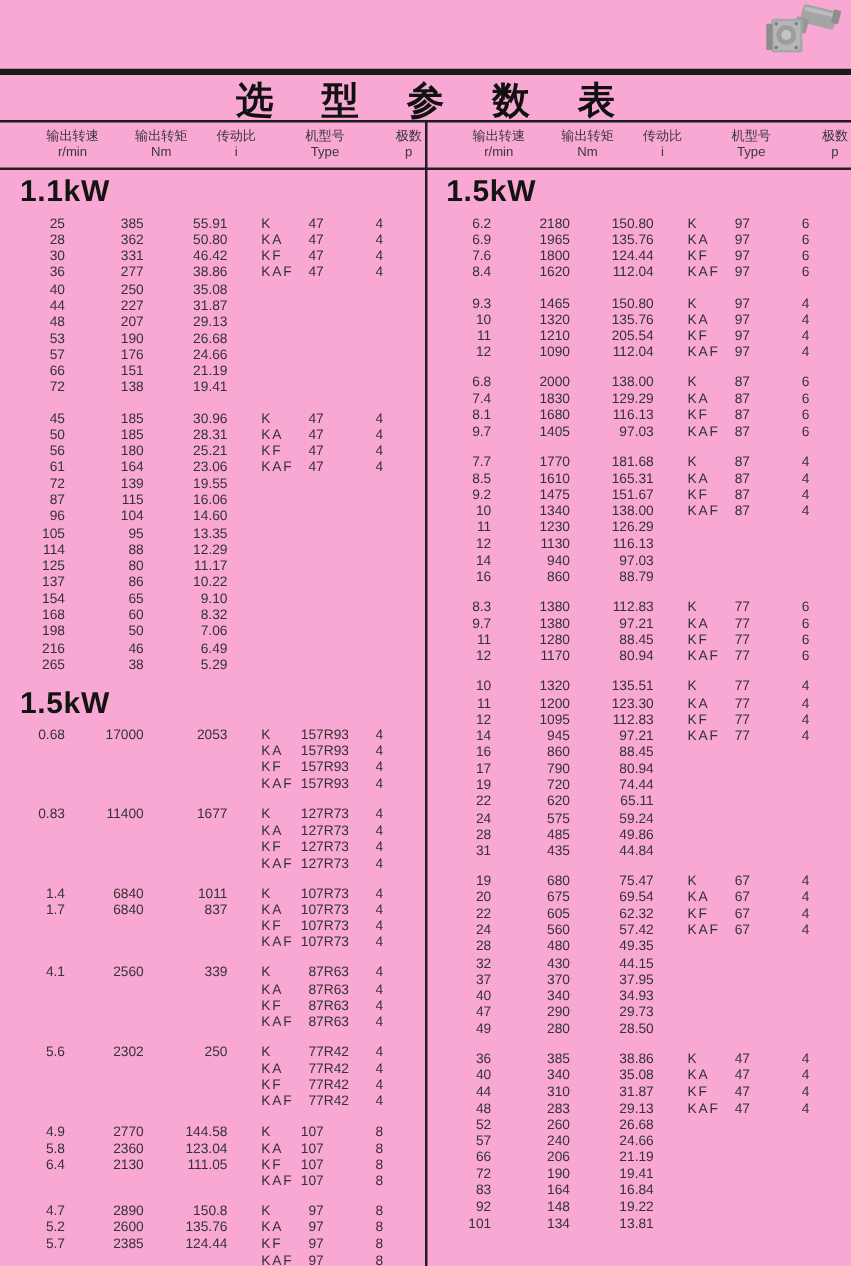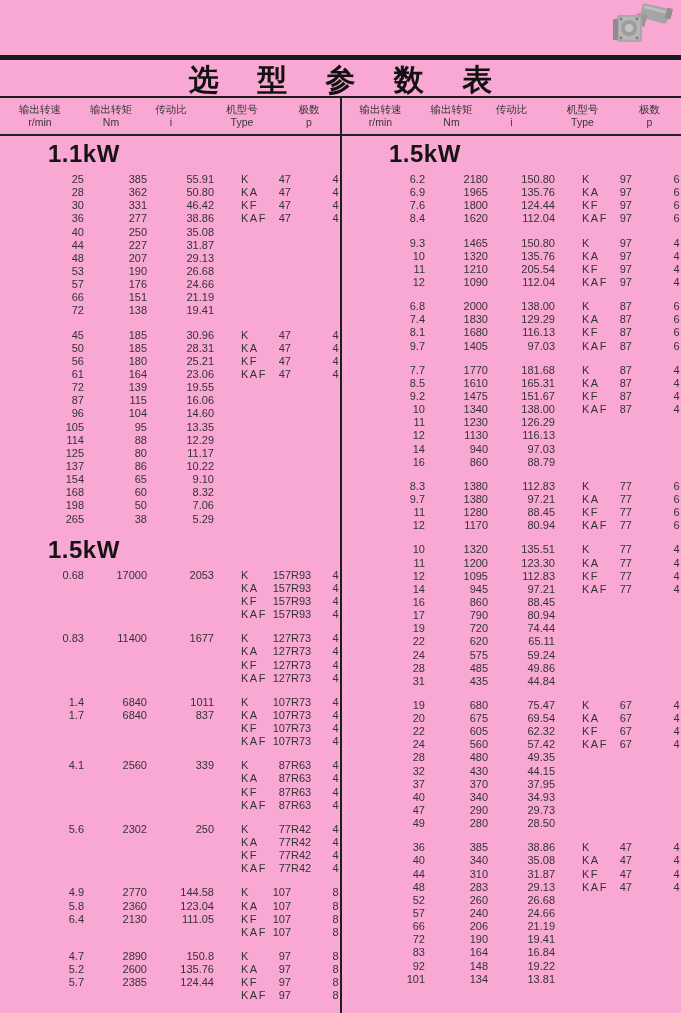--- a/index.html
+++ b/index.html
@@ -10,25 +10,25 @@
     color:#2e2e2e;
   }
   .top-rule{position:absolute;left:0;top:55px;width:100%;height:5px;background:#1a1a1a;}
   .page-title{
     position:absolute;top:60px;left:0;width:100%;text-align:center;
     font-size:30px;font-weight:700;letter-spacing:15px;text-indent:15px;
     color:#111;white-space:nowrap;
   }
   .title-rule{position:absolute;left:0;top:96px;width:100%;height:2px;background:#1c1c1c;}
   .header-band{position:absolute;left:0;top:98px;width:100%;height:36px;display:flex;}
-  .header-group{width:341px;display:grid;grid-template-columns:80px 62px 58px 84px 50px;padding-left:0;box-sizing:border-box;}
+  .header-group{width:341px;display:grid;grid-template-columns:80px 62px 58px 84px 50px;padding-left:18px;box-sizing:border-box;}
   .hcell{display:flex;flex-direction:column;align-items:center;justify-content:center;font-size:10.5px;line-height:13px;color:#383838;}
   .header-rule{position:absolute;left:0;top:134px;width:100%;height:2px;background:#232323;}
   .vdivider{position:absolute;left:340px;top:96px;bottom:0;width:2px;background:#1e1e1e;}
-  .table-col{position:absolute;top:137px;bottom:0;overflow:hidden;padding-left:32px;}
+  .table-col{position:absolute;top:137px;bottom:0;overflow:hidden;}
   #left-table{left:0;width:341px;}
   #right-table{left:341px;width:340px;}
   .section-heading{
     font-size:24px;font-weight:800;line-height:26px;margin:4px 0 6px 16px;
     color:#141414;letter-spacing:.5px;
   }
   .block{margin-bottom:11px;}
   .trow{
     display:grid;grid-template-columns:52px 63px 67px 27px 30px 50px 29px;
     height:13.15px;line-height:13.2px;font-size:11px;color:#333;
@@ -367,20 +367,29 @@
         <div class="trow">
           <div class="c-r">198</div>
           <div class="c-r">50</div>
           <div class="c-r">7.06</div>
           <div></div>
           <div class="tprefix"></div>
           <div class="tsize"></div>
           <div class="c-c"></div>
         </div>
         <div class="trow">
+          <div class="c-r">216</div>
+          <div class="c-r">46</div>
+          <div class="c-r">6.49</div>
+          <div></div>
+          <div class="tprefix"></div>
+          <div class="tsize"></div>
+          <div class="c-c"></div>
+        </div>
+        <div class="trow">
           <div class="c-r">265</div>
           <div class="c-r">38</div>
           <div class="c-r">5.29</div>
           <div></div>
           <div class="tprefix"></div>
           <div class="tsize"></div>
           <div class="c-c"></div>
         </div>
       </div>
       <div class="section-heading">1.5kW</div>

